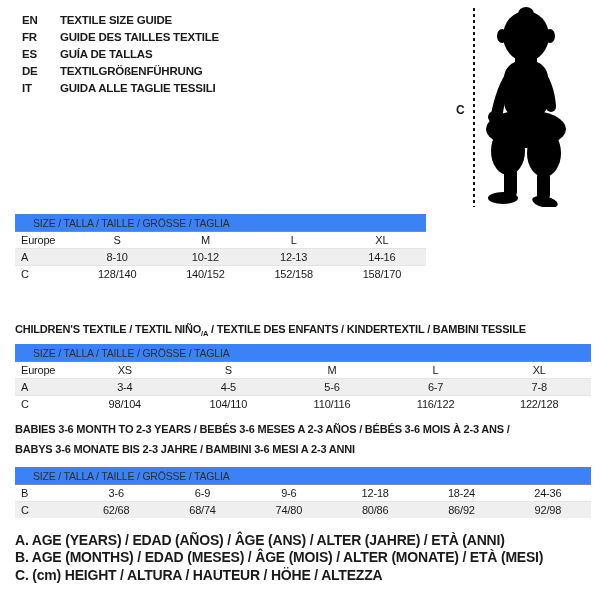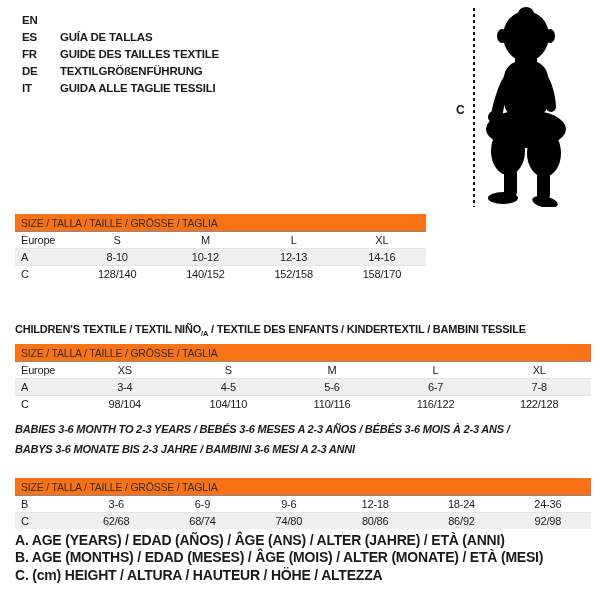--- a/index.html
+++ b/index.html
@@ -22,54 +22,55 @@
   .c-label { position:absolute; left:456px; top:103px; font-weight:bold; font-size:12px; }
 
   
   .section { position:absolute; left:15px; }
   .sec1 { top:214px; width:411px; }
   .sec2 { top:319px; width:576px; }
   .sec3 { top:419px; width:576px; }
   .tbl-title { font-weight:bold; font-size:11px; line-height:20px; letter-spacing:-0.2px; }
   .sec1 .tbl-title { margin-bottom:6px; }
   .sec2 .tbl-title { margin-bottom:0; }
-  .sec3 .tbl-title { margin-bottom:19px;font-style:italic; }
+  .sec3 .tbl-title { margin-bottom:8px; }
   .tbl-title sub { font-size:7.5px; }
 
   table { width:100%; border-collapse:collapse; table-layout:fixed; font-size:11px; letter-spacing:-0.2px; }
   col.lblcol { width:58px; }
   th.size-bar {
-    background:#f97316; border-bottom:1px solid #8a8a8a;
+    background:#3b82f6; border-bottom:1px solid #8a8a8a;
     font-weight:normal; text-align:left; font-size:10.5px; color:#2e2e2e;
-    height:15px; padding:1px 0 1px 6px;
+    height:15px; padding:1px 0 1px 18px;
   }
   td { text-align:center; height:16px; padding:0; white-space:nowrap; }
   td.lbl { text-align:left; padding-left:6px; }
   tbody tr + tr td { border-top:1px solid #e4e4e4; }
   tr.shaded td { background:#efefef; }
 
   
   .notes { position:absolute; left:15px; top:532px; font-weight:bold; font-size:14px; line-height:17.3px; letter-spacing:-0.2px; }
 </style>
 </head>
 <body>
 
 <div class="page">
 
   <div class="langs">
     <div class="lang-row">
       <span class="lang-code">EN</span>
+      <span class="lang-label">TEXTILE SIZE GUIDE</span>
+    </div>
+    <div class="lang-row">
+      <span class="lang-code">FR</span>
+      <span class="lang-label">GUIDE DES TAILLES TEXTILE</span>
     </div>
     <div class="lang-row">
       <span class="lang-code">ES</span>
       <span class="lang-label">GUÍA DE TALLAS</span>
-    </div>
-    <div class="lang-row">
-      <span class="lang-code">FR</span>
-      <span class="lang-label">GUIDE DES TAILLES TEXTILE</span>
     </div>
     <div class="lang-row">
       <span class="lang-code">DE</span>
       <span class="lang-label">TEXTILGRÖßENFÜHRUNG</span>
     </div>
     <div class="lang-row">
       <span class="lang-code">IT</span>
       <span class="lang-label">GUIDA ALLE TAGLIE TESSILI</span>
     </div>
   </div>

